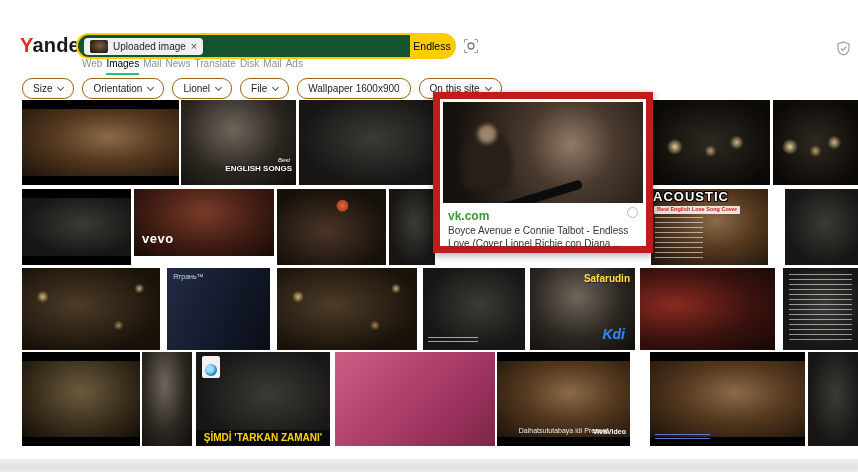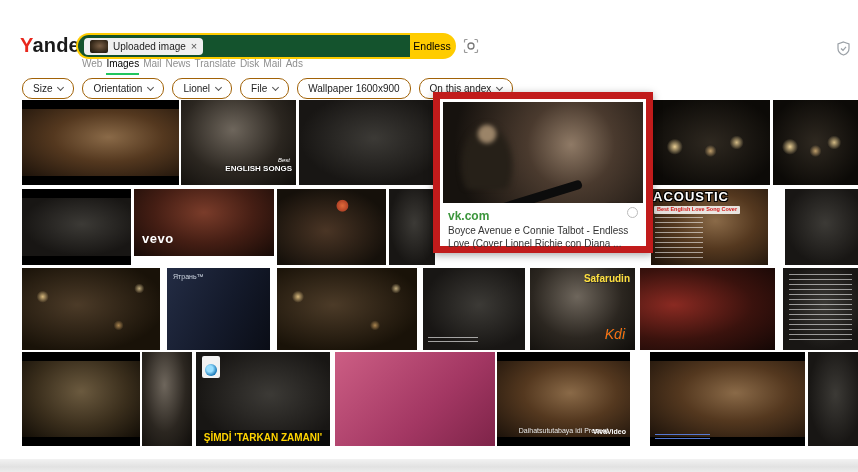--- a/index.html
+++ b/index.html
@@ -61,21 +61,21 @@
   .ovl{position:absolute;line-height:1.05;}
   .t-best{right:6px;bottom:22px;color:#fff;font-size:6px;font-style:italic;text-align:left;}
   .t-english{right:4px;bottom:12px;color:#fff;font-size:8px;font-weight:bold;text-shadow:0 0 2px #000;}
   .t-vevo{left:8px;bottom:10px;color:#fff;font-size:13px;font-weight:bold;letter-spacing:.5px;}
   .t-acoustic{left:2px;top:1px;color:#fff;font-size:13px;font-weight:bold;letter-spacing:1px;
               text-shadow:-1px -1px 0 #000,1px -1px 0 #000,-1px 1px 0 #000,1px 1px 0 #000;}
   .t-acsub{left:3px;top:17px;color:#d01818;font-size:5.5px;font-weight:bold;background:rgba(255,255,255,.85);
            padding:1px 3px;border-radius:1px;}
   .t-yatran{left:6px;top:5px;color:#cdd5e0;font-size:7px;}
   .t-safarudin{right:5px;top:6px;color:#ffe040;font-size:10px;font-weight:bold;text-shadow:1px 1px 0 #222;}
-  .t-kdi{right:10px;bottom:8px;color:#f97316;font-size:14px;font-weight:normal;font-style:italic;
+  .t-kdi{right:10px;bottom:8px;color:#3b82f6;font-size:14px;font-weight:bold;font-style:italic;
          text-shadow:1px 1px 0 #133;}
   .t-tarkan{left:0;right:0;bottom:0;background:#0a0a0a;color:#ffd400;font-size:10px;font-weight:bold;
             text-align:center;padding:3px 0;}
   .t-daihatsu{left:0;right:0;bottom:12px;color:#e8e8e8;font-size:7px;text-align:center;}
   .t-vivavideo{right:4px;bottom:11px;color:#fff;font-size:7px;font-weight:bold;}
   .tracklist{position:absolute;background-image:repeating-linear-gradient(180deg,rgba(255,255,255,.55) 0 1px,transparent 1px 5px);}
   .caption-bars{position:absolute;left:5px;bottom:6px;width:50px;height:7px;
             background-image:repeating-linear-gradient(180deg,rgba(255,255,255,.6) 0 1px,transparent 1px 4px);}
   .blue-bars{position:absolute;left:5px;bottom:5px;width:55px;height:7px;
             background-image:repeating-linear-gradient(180deg,rgba(90,130,230,.9) 0 1px,transparent 1px 4px);}
@@ -164,21 +164,21 @@
         <span class="chev"></span>
       </div>
     <div class="pill">
         <span>File</span>
         <span class="chev"></span>
       </div>
     <div class="pill">
         <span>Wallpaper 1600x900</span>
       </div>
     <div class="pill">
-        <span>On this andex</span>
+        <span>On this site</span>
         <span class="chev"></span>
       </div>
   </div>
 
   <div class="thumb letterbox" style="left:22px;top:100px;width:157px;height:85px;">
       <div class="pic ph-warm"></div>
     </div>
   <div class="thumb" style="left:181px;top:100px;width:115px;height:85px;">
     <div class="pic ph-studio"></div>
     <div class="ovl t-best">Best</div>

